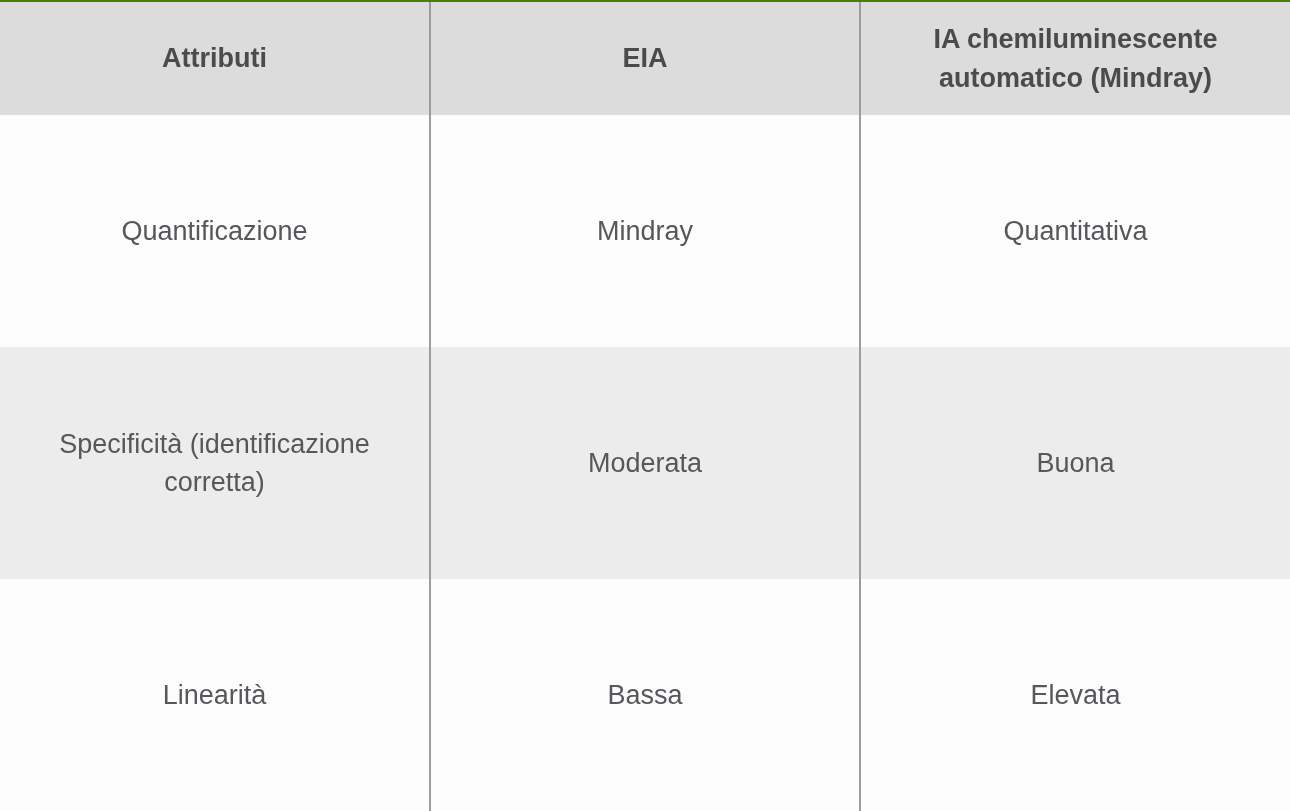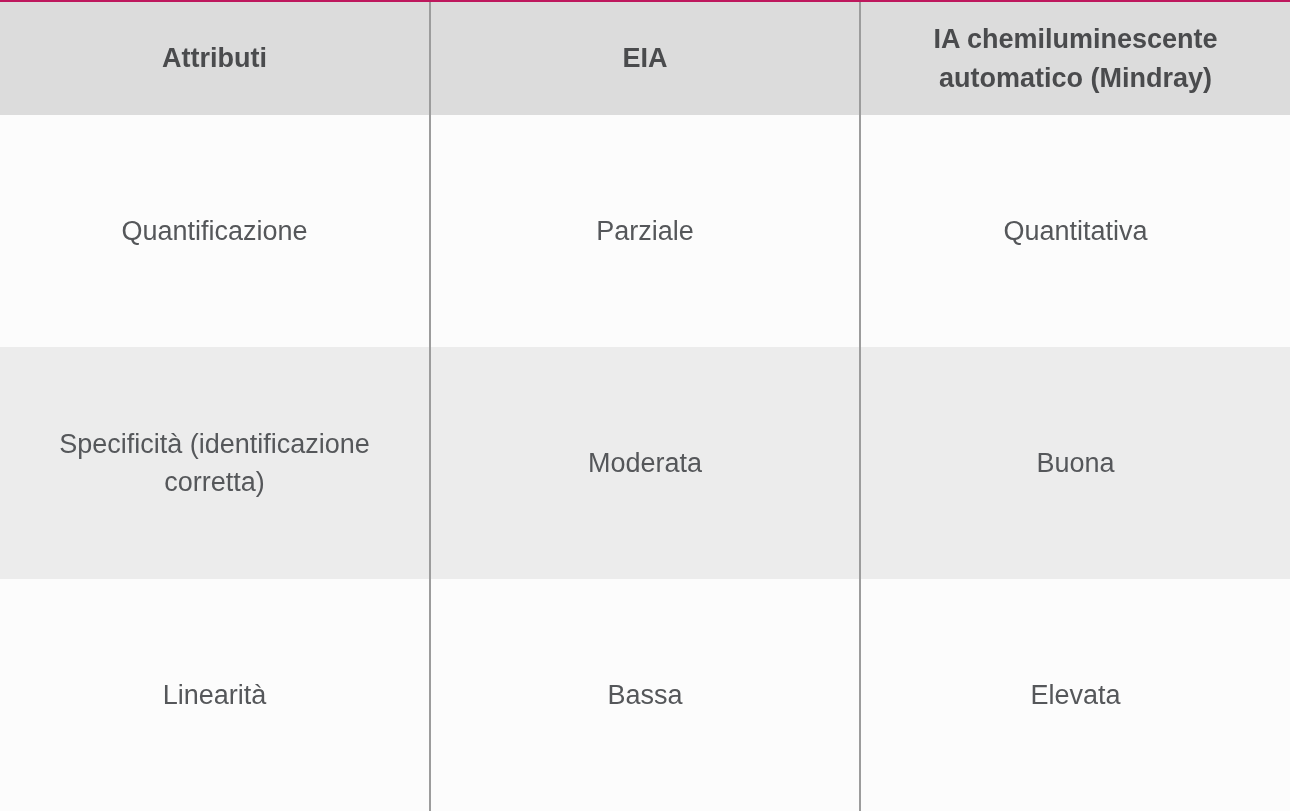--- a/index.html
+++ b/index.html
@@ -9,21 +9,21 @@
     height: 811px;
     overflow: hidden;
     background: #fcfcfc;
     font-family: "Liberation Sans", "DejaVu Sans", sans-serif;
   }
 
   .table-wrap {
     width: 1290px;
     height: 811px;
     box-sizing: border-box;
-    border-top: 2px solid #be185d;
+    border-top: 2px solid #4d7c0f;
   }
 
   table.compare {
     width: 100%;
     height: 809px;
     border-collapse: collapse;
     table-layout: fixed;
   }
 
   table.compare th,
@@ -66,21 +66,21 @@
     <thead>
       <tr>
         <th>Attributi</th>
         <th>EIA</th>
         <th>IA chemiluminescente automatico (Mindray)</th>
       </tr>
     </thead>
     <tbody>
       <tr>
         <td>Quantificazione</td>
-        <td>Parziale</td>
+        <td>Mindray</td>
         <td>Quantitativa</td>
       </tr>
       <tr>
         <td>Specificità (identificazione corretta)</td>
         <td>Moderata</td>
         <td>Buona</td>
       </tr>
       <tr>
         <td>Linearità</td>
         <td>Bassa</td>

